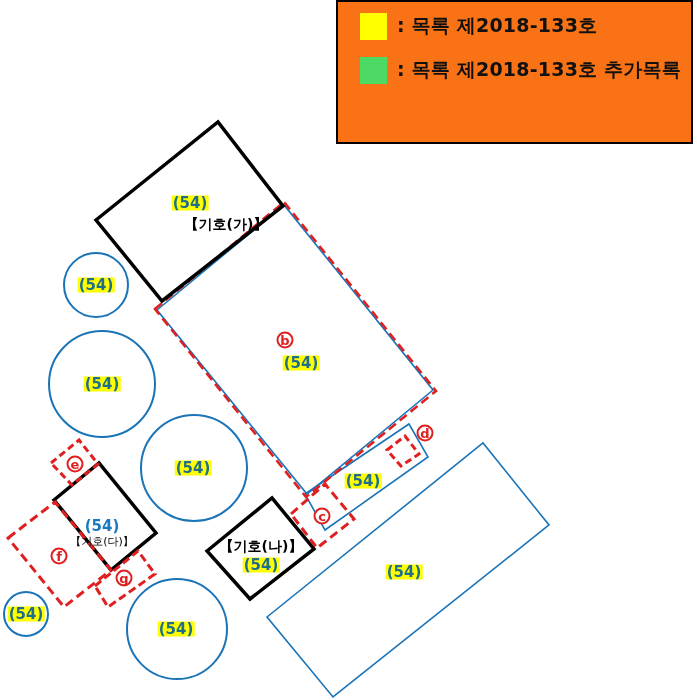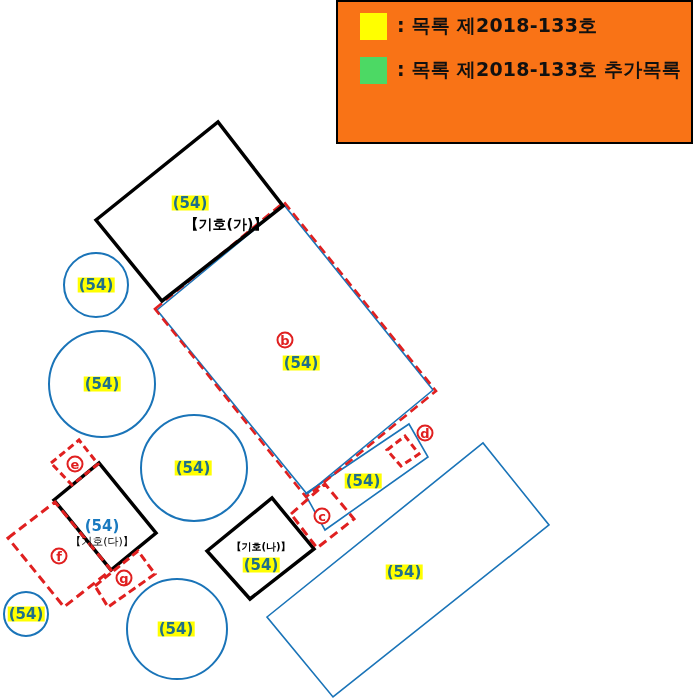--- a/index.html
+++ b/index.html
@@ -66,21 +66,21 @@
 
 <div class="marker" style="left:285px;top:340px;">b</div>
 <span class="lbl lbl-hl" style="left:301px;top:363px;">(54)</span>
 
 <span class="lbl lbl-hl" style="left:363px;top:481px;">(54)</span>
 <div class="marker" style="left:425px;top:433px;">d</div>
 <div class="marker" style="left:322px;top:516px;">c</div>
 
 <span class="lbl lbl-hl" style="left:404px;top:572px;">(54)</span>
 
-<span class="lbl lbl-black" style="left:261px;top:546px;font-size:10px;text-align:right;">【기호(나)】</span>
+<span class="lbl lbl-black" style="left:261px;top:546px;font-size:14px;text-align:right;">【기호(나)】</span>
 <span class="lbl lbl-hl" style="left:261px;top:565px;">(54)</span>
 
 <span class="lbl lbl-black" style="left:102px;top:497px;font-size:11px;font-weight:normal;margin-top:44px;">【기호(다)】</span>
 <span class="lbl lbl-blue" style="left:102px;top:526px;">(54)</span>
 
 <div class="marker" style="left:75px;top:464px;">e</div>
 <div class="marker" style="left:59px;top:556px;">f</div>
 <div class="marker" style="left:124px;top:578px;">g</div>
 
 <span class="lbl lbl-hl" style="left:96px;top:285px;">(54)</span>

